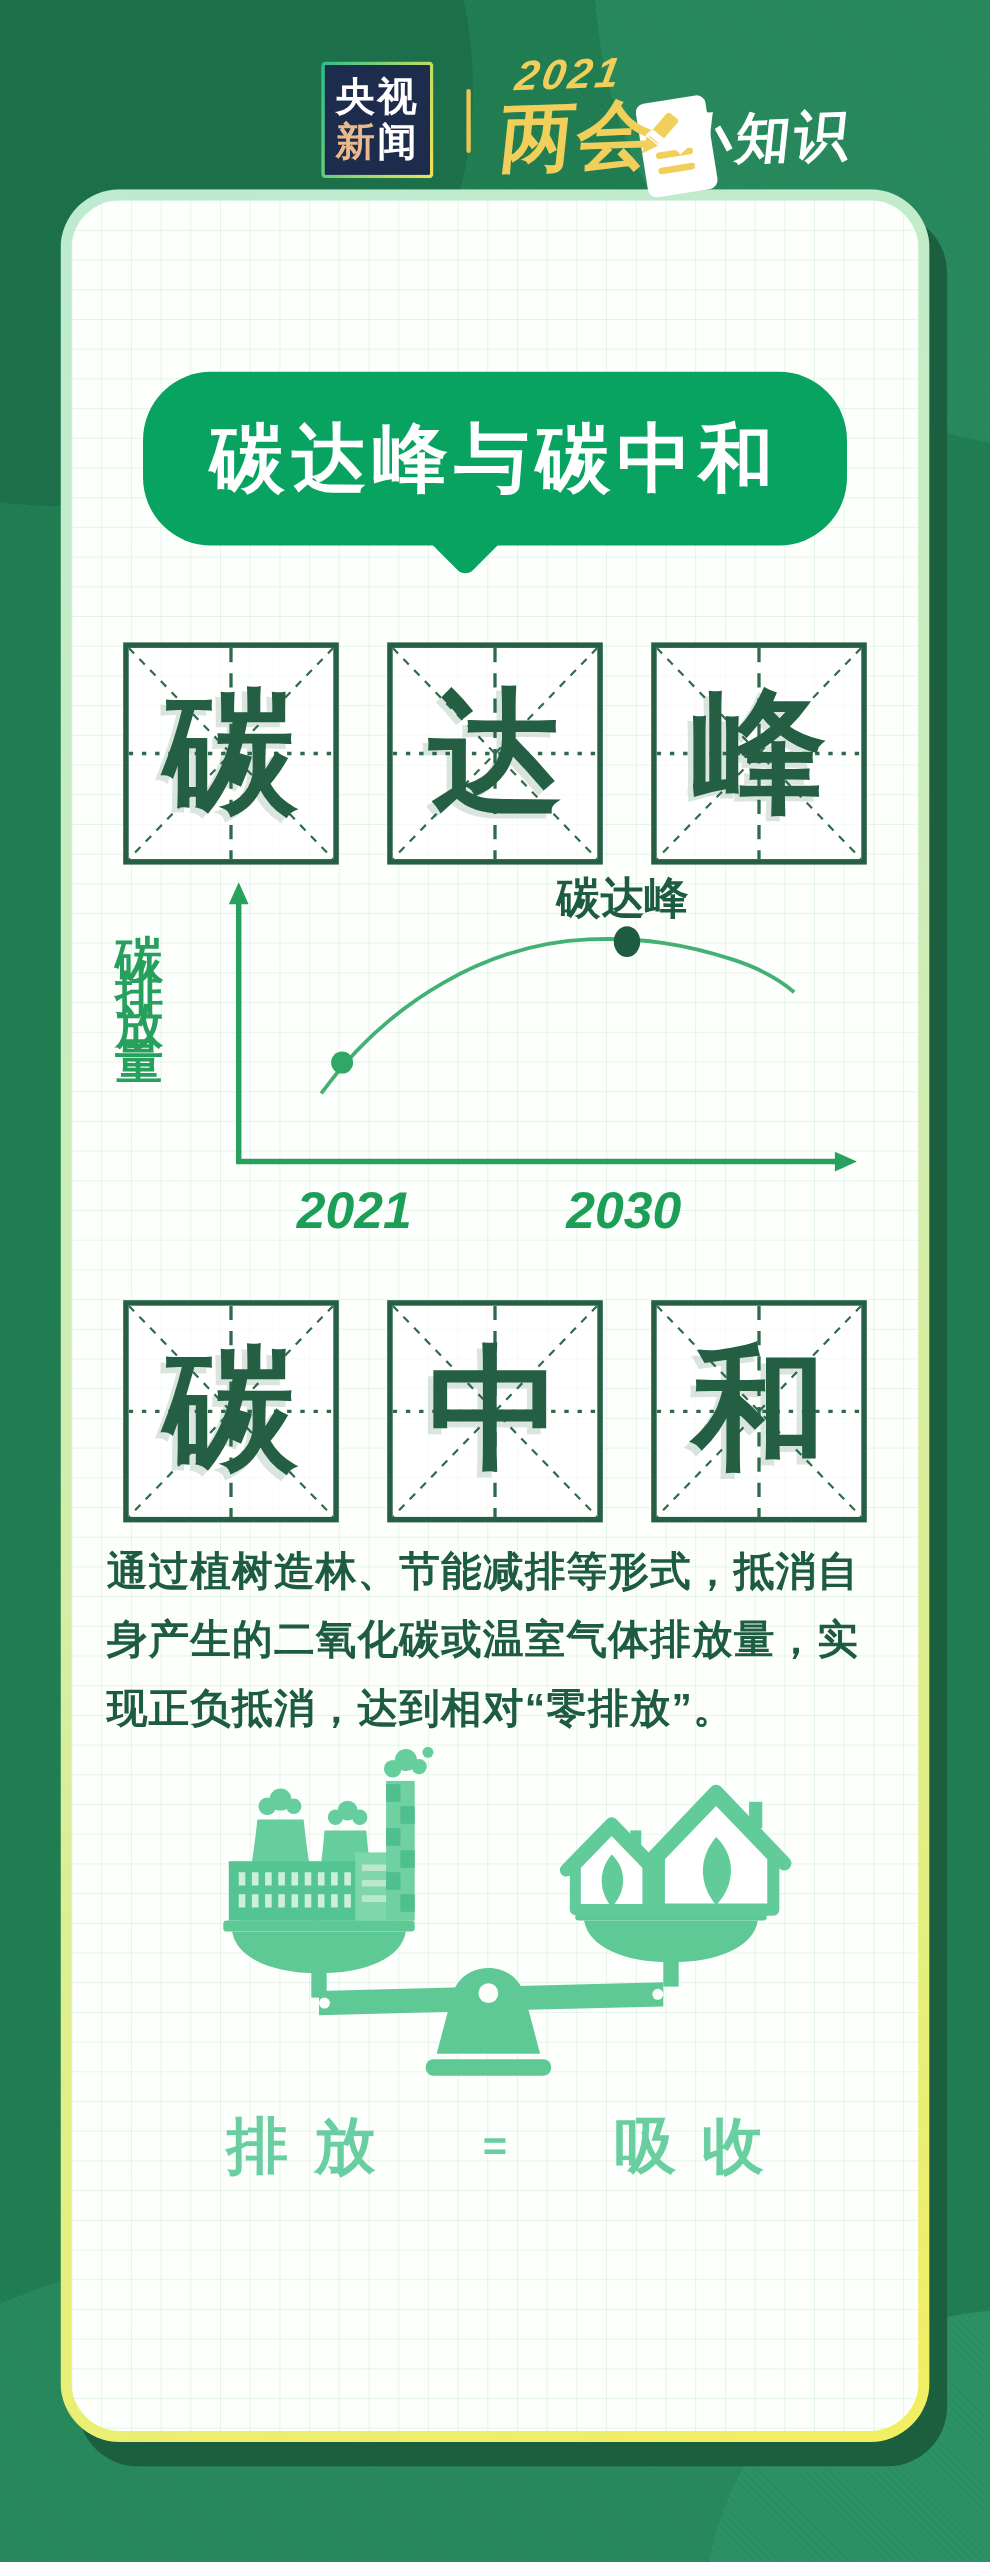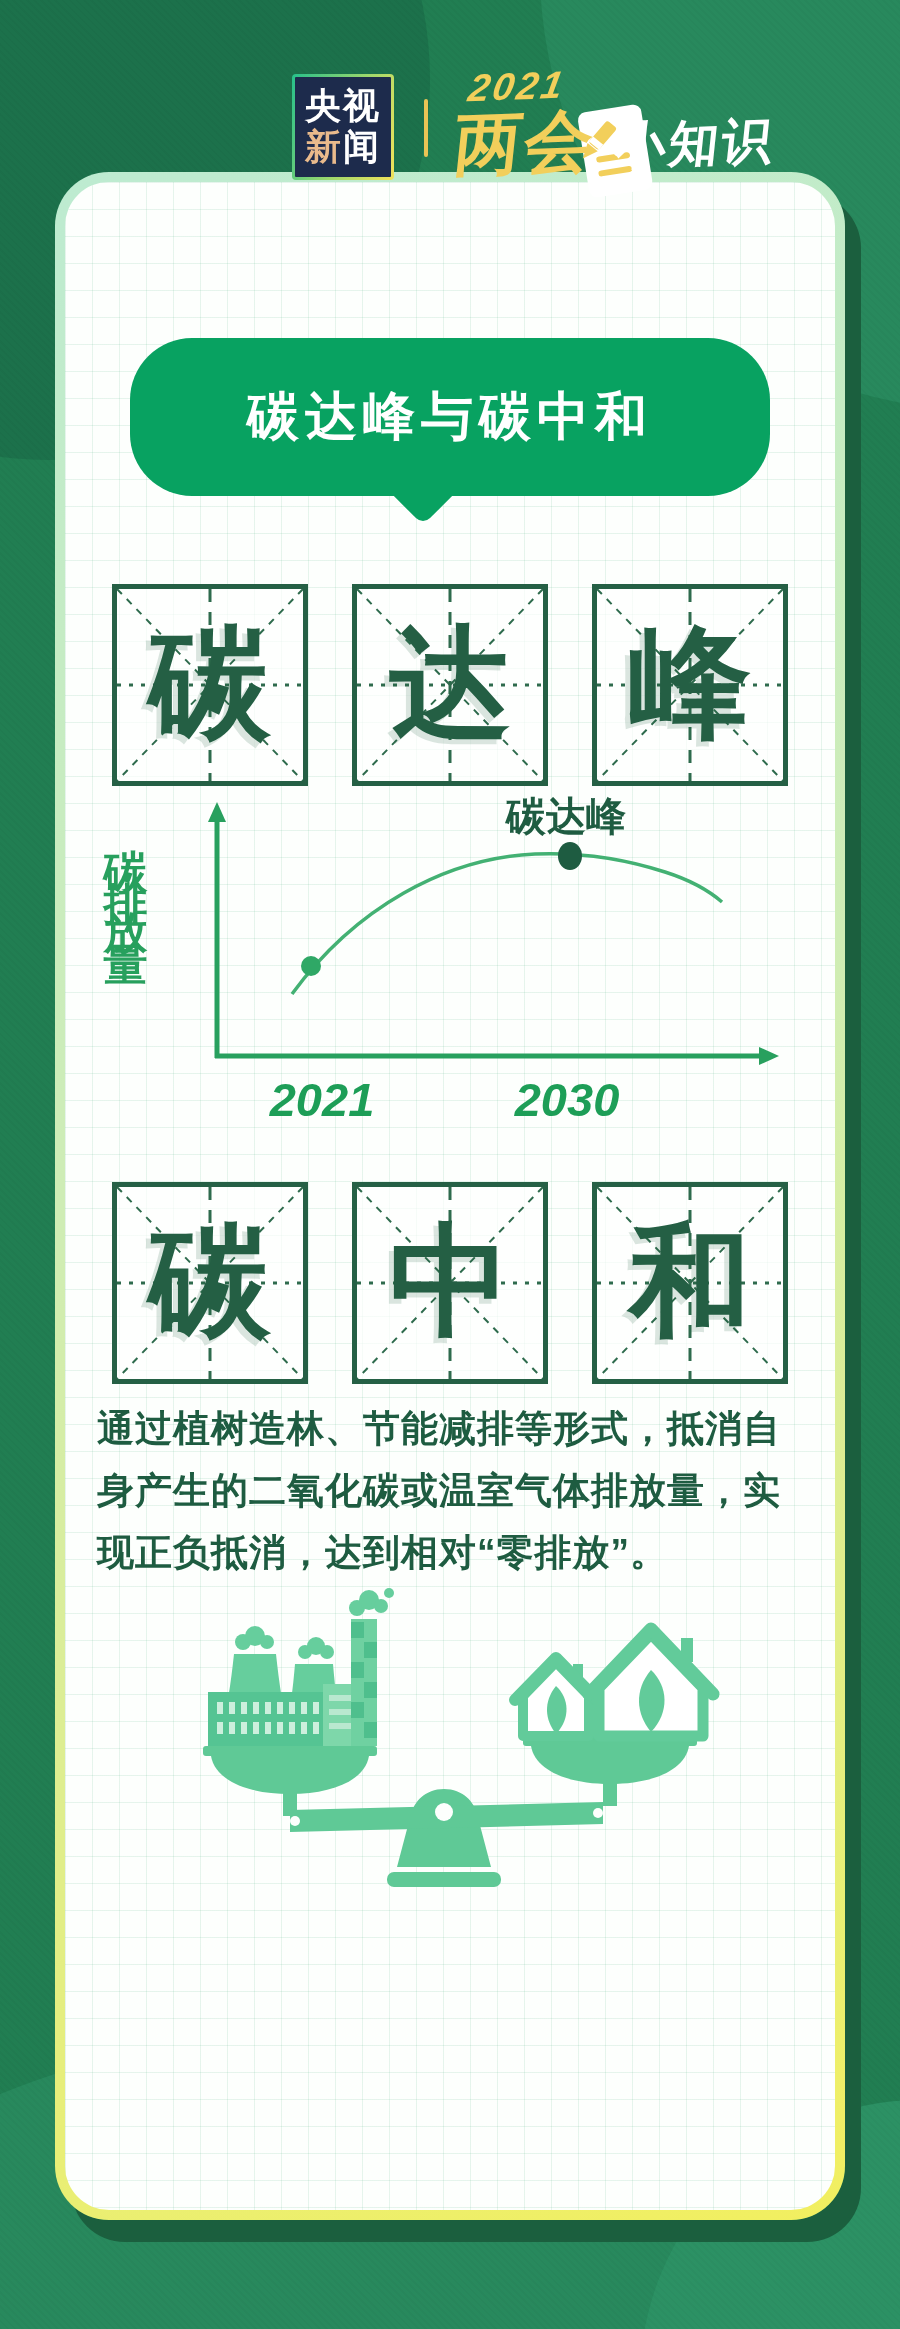--- a/index.html
+++ b/index.html
@@ -10,21 +10,21 @@
   }
   
   .bg-circle{position:absolute;border-radius:50%;}
   .bg-c1{width:880px;height:880px;left:540px;top:-470px;background:#28895D;}
   .bg-c2{width:1400px;height:1400px;left:-430px;top:2040px;background:#28895D;}
   .bg-c3{width:560px;height:560px;left:640px;top:2100px;background:#2C9164;}
   .bg-c4{width:760px;height:760px;left:-330px;top:-300px;background:#1C714B;}
   .bg-texture{position:absolute;inset:0;pointer-events:none;
     background:repeating-linear-gradient(45deg,rgba(0,0,0,0.025) 0 2px,transparent 2px 5px);}
   
-  .header{position:absolute;left:292px;top:48px;display:flex;align-items:center;z-index:5;}
+  .header{position:absolute;left:292px;top:30px;display:flex;align-items:center;z-index:5;}
   .logo-box{
     width:96px;height:100px;border-radius:4px;margin-top:26px;
     background:linear-gradient(#1D2B4C,#1D2B4C) padding-box,
                linear-gradient(110deg,#27C08B 0%,#9FD86C 55%,#F2E25A 100%) border-box;
     border:3px solid transparent;
     display:flex;flex-direction:column;justify-content:center;align-items:center;
   }
   .logo-line{font-size:36px;font-weight:900;color:#FFFFFF;line-height:1.13;letter-spacing:2px;}
   .logo-accent{color:#E9BA8C;}
   .header-divider{width:4px;height:58px;background:#EAC455;border-radius:2px;margin:28px 26px 0 30px;}
@@ -54,21 +54,21 @@
       linear-gradient(to right,rgba(110,190,150,0.16) 1px,transparent 1px),
       linear-gradient(to bottom,rgba(110,190,150,0.16) 1px,transparent 1px);
     background-size:27px 27px;
   }
   
   .bubble-wrap{position:relative;width:640px;margin:156px auto 0;}
   .bubble{position:relative;height:158px;background:#08A261;border-radius:62px;
     display:flex;align-items:center;justify-content:center;z-index:1;}
   .bubble-tail{position:absolute;left:266px;bottom:-18px;width:54px;height:54px;background:#08A261;
     border-radius:10px;transform:rotate(45deg);z-index:0;}
-  .bubble-text{font-size:52px;font-weight:900;color:#FFFFFF;letter-spacing:6px;position:relative;z-index:2;}
+  .bubble-text{font-size:68px;font-weight:900;color:#FFFFFF;letter-spacing:6px;position:relative;z-index:2;}
   
   .hanzi-row{display:flex;justify-content:center;gap:44px;}
   .row1{margin-top:88px;}
   .row2{margin-top:56px;}
   .hanzi-box{position:relative;width:186px;height:192px;border:5px solid #256045;background:rgba(255,255,255,0.65);}
   .hanzi-box svg{position:absolute;inset:0;}
   .hanzi-char{position:absolute;inset:0;display:flex;align-items:center;justify-content:center;
     font-size:122px;font-weight:900;color:#245F44;
     text-shadow:-5px 5px 0 rgba(30,92,65,0.16);}
   
@@ -272,15 +272,20 @@
       <path d="M 319 205 C 338 205 349 218 352 230 L 366 283 L 272 283 L 286 230 C 289 218 300 205 319 205 Z" fill="#5FC996"></path>
 
       <polygon points="165,226 478,218 478,240 165,248" fill="#5FC996"></polygon>
       <circle cx="170" cy="237" r="5" fill="#FDFFFD"></circle>
       <circle cx="473" cy="229" r="5" fill="#FDFFFD"></circle>
       <circle cx="319" cy="228" r="9" fill="#FDFFFD"></circle>
       <rect x="262" y="288" width="114" height="15" rx="7" fill="#5FC996"></rect>
     </svg>
   </div>
 
+  <div class="equation">
+    <span class="eq-word">排放</span>
+    <span class="eq-op">=</span>
+    <span class="eq-word">吸收</span>
+  </div>
 
 </div>
 </div>
 
 </body></html>

